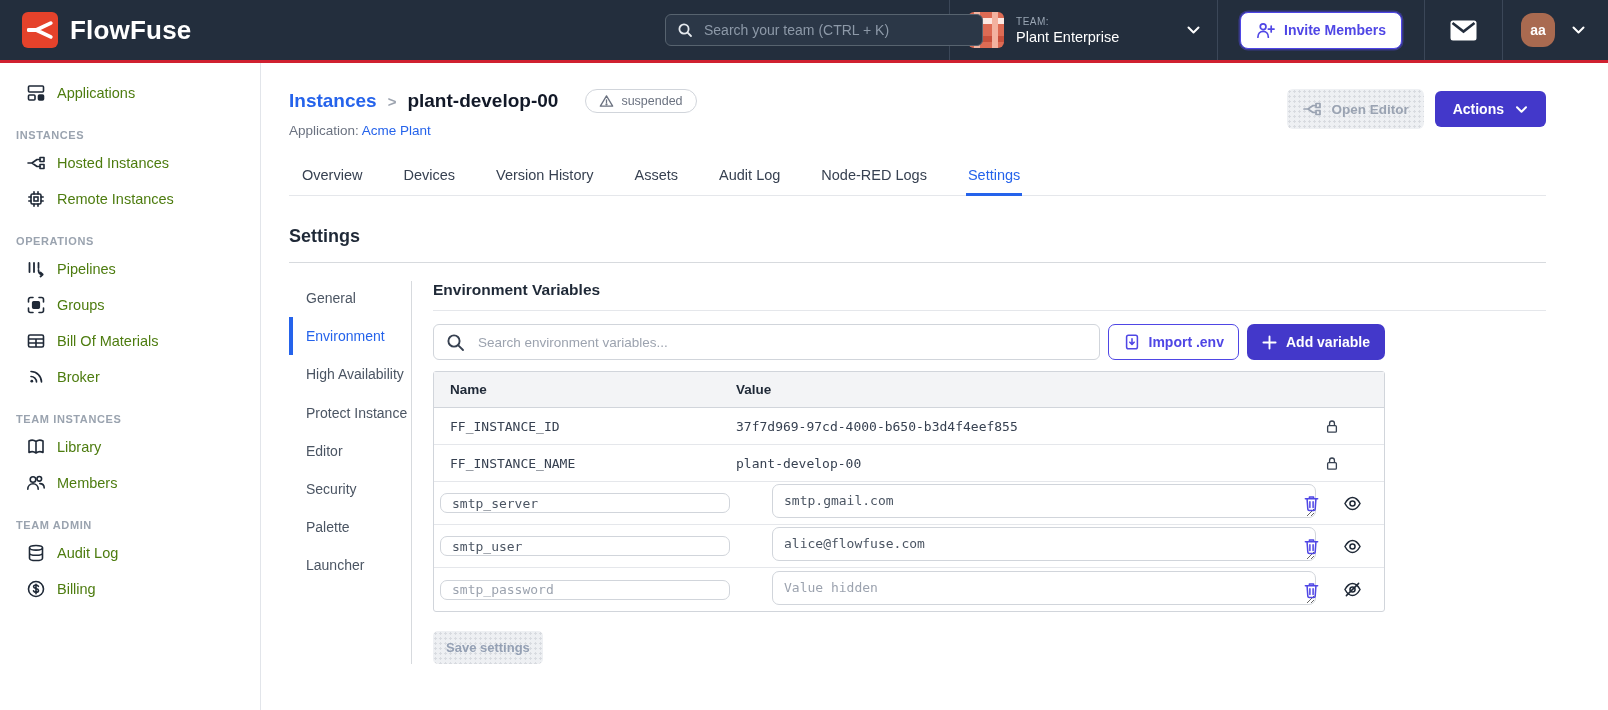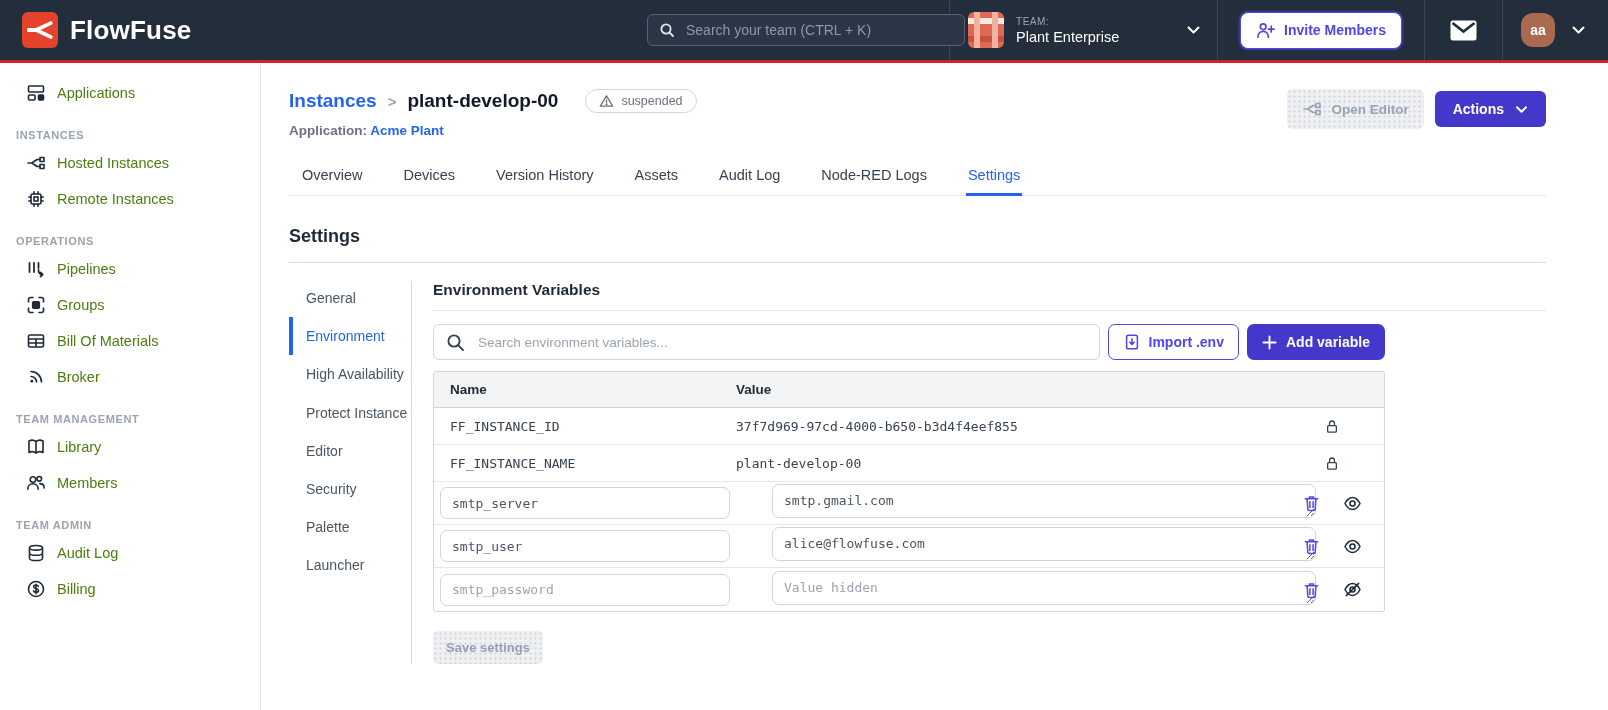--- a/index.html
+++ b/index.html
@@ -11,21 +11,21 @@
        font-family:"Liberation Sans",sans-serif;color:#1f2937;}
   svg{display:block;flex-shrink:0;}
 
   
   .navbar{height:60px;background:var(--navbar-bg);display:flex;align-items:center;position:relative;}
   .red-line{height:3px;background:var(--accent-red);}
   .brand{display:flex;align-items:center;gap:12px;margin-left:22px;}
   .brand-logo{width:36px;height:36px;border-radius:6px;background:var(--logo-red);
               display:flex;align-items:center;justify-content:center;}
   .brand-name{color:#fff;font-size:26px;font-weight:700;letter-spacing:.2px;}
-  .nav-search{position:absolute;left:647px;top:14px;width:318px;height:32px;border:1px solid #57636f;
+  .nav-search{position:absolute;left:665px;top:14px;width:318px;height:32px;border:1px solid #57636f;
               background:#2b3747;border-radius:6px;display:flex;align-items:center;gap:9px;padding:0 11px;}
   .nav-search input{flex:1;background:transparent;border:none;outline:none;color:#cbd5e1;font-size:14px;
               font-family:"Liberation Sans",sans-serif;}
   .nav-search input::placeholder{color:#8d99a8;}
   .nav-right{margin-left:auto;display:flex;align-items:stretch;height:100%;}
   .nav-cell{display:flex;align-items:center;border-left:1px solid #3b4758;}
   .team{gap:12px;padding:0 16px 0 18px;cursor:pointer;min-width:268px;}
   .team-avatar{width:36px;height:36px;border-radius:6px;background:var(--team-avatar);
       background-image:
         linear-gradient(90deg,transparent 6px,#f3b2a0 6px,#f3b2a0 12px,transparent 12px,transparent 24px,#f3b2a0 24px,#f3b2a0 30px,transparent 30px),
@@ -52,21 +52,21 @@
   .main{flex:1;padding:0 62px 0 28px;min-width:0;}
 
   
   .page-head{display:flex;justify-content:space-between;align-items:flex-start;padding-top:26px;}
   .bc-line{display:flex;align-items:center;gap:11px;}
   .bc-parent{color:var(--link-blue);font-weight:700;font-size:19px;cursor:pointer;}
   .bc-sep{color:#9ca3af;font-size:15px;font-weight:700;}
   .bc-name{color:#111827;font-weight:700;font-size:19px;}
   .badge{margin-left:16px;display:flex;align-items:center;gap:7px;border:1px solid #d1d5db;border-radius:15px;
       padding:4px 13px;font-size:12.5px;color:#6b7280;background:#fff;}
-  .app-line{margin-top:10px;font-size:13.5px;color:#6b7280;font-weight:bold;}
+  .app-line{margin-top:10px;font-size:13.5px;color:#6b7280;}
   .app-link{color:var(--link-blue);cursor:pointer;}
   .head-actions{display:flex;gap:11px;align-items:center;}
   .dotted{background-color:#eef0f3;background-image:radial-gradient(#d8dbe0 1px,transparent 1.2px);background-size:5px 5px;}
   .open-editor{display:flex;align-items:center;gap:9px;color:#9aa3b2;font-weight:700;font-size:13.5px;
       border:none;border-radius:6px;padding:10px 15px;font-family:inherit;cursor:default;}
   .actions-btn{display:flex;align-items:center;gap:11px;background:var(--indigo);color:#fff;font-weight:700;
       font-size:14px;border:none;border-radius:6px;padding:10px 18px;font-family:inherit;cursor:pointer;}
 
   
   .tabs{display:flex;gap:37px;margin-top:20px;border-bottom:1px solid #e5e7eb;padding-left:11px;}
@@ -98,21 +98,21 @@
   .t-grid{display:grid;grid-template-columns:302px minmax(0,1fr) 104px;align-items:center;}
   .t-head{background:#f3f4f6;border-bottom:1px solid #d1d5db;height:36px;font-size:13.5px;font-weight:700;color:#1f2937;}
   .pad1{padding-left:16px;}
   .mono{font-family:"DejaVu Sans Mono","Liberation Mono",monospace;}
   .t-row{height:37px;border-bottom:1px solid #e5e7eb;font-size:13px;color:#374151;}
   .t-row:last-child,.t-row-edit:last-child{border-bottom:none;}
   .t-row-edit{height:43px;border-bottom:1px solid #e5e7eb;}
   .icons-cell{display:flex;justify-content:center;align-items:center;gap:23px;}
   .icon-btn{background:none;border:none;padding:0;cursor:pointer;display:flex;}
   .env-input{font-family:"DejaVu Sans Mono","Liberation Mono",monospace;font-size:13px;color:#4b5563;
-      border:1px solid #d1d5db;border-radius:7px;height:32px;padding:0 11px;width:calc(100% - 12px);margin-left:6px;outline:none;}
+      border:1px solid #d1d5db;border-radius:7px;height:20px;padding:0 11px;width:calc(100% - 12px);margin-left:6px;outline:none;}
   .env-area{font-family:"DejaVu Sans Mono","Liberation Mono",monospace;font-size:13px;color:#4b5563;
       border:1px solid #d1d5db;border-radius:7px;height:34px;padding:8px 11px;width:100%;outline:none;resize:both;margin-left:36px;}
   .env-input::placeholder,.env-area::placeholder{color:#9ca3af;}
   .muted{color:#9ca3af;}
   .save-btn{margin-top:19px;border:none;border-radius:5px;color:#94a0b4;font-weight:700;font-size:13px;
       padding:9px 13px;font-family:inherit;cursor:default;}
 </style>
 </head>
 <body>
 
@@ -247,21 +247,21 @@
     <div class="side-item">
       <span class="side-icon">
         <svg width="20" height="20" viewBox="0 0 20 20" fill="none" stroke="currentColor" stroke-width="1.6" stroke-linecap="round">
           <circle cx="5.8" cy="14.2" r="1.4" fill="currentColor" stroke="none"></circle>
           <path d="M5 9.5 a5.5 5.5 0 0 1 5.5 5.5 M5 4.5 a10.5 10.5 0 0 1 10.5 10.5"></path>
         </svg>
       </span>
       <span>Broker</span>
     </div>
 
-    <div class="side-header">TEAM MANAGEMENT</div>
+    <div class="side-header">TEAM INSTANCES</div>
     <div class="side-item">
       <span class="side-icon">
         <svg width="20" height="20" viewBox="0 0 20 20" fill="none" stroke="currentColor" stroke-width="1.6" stroke-linecap="round" stroke-linejoin="round">
           <path d="M10 4.5 C8 3 5 3 3 4 V15.5 c2-1 5-1 7 .5 c2-1.5 5-1.5 7-.5 V4 c-2-1-5-1-7 .5 Z M10 4.5 V16"></path>
         </svg>
       </span>
       <span>Library</span>
     </div>
     <div class="side-item">
       <span class="side-icon">

